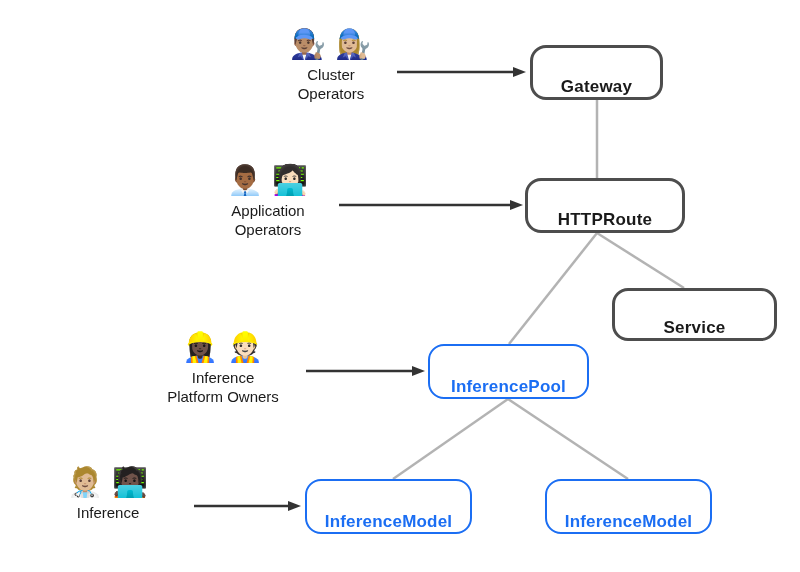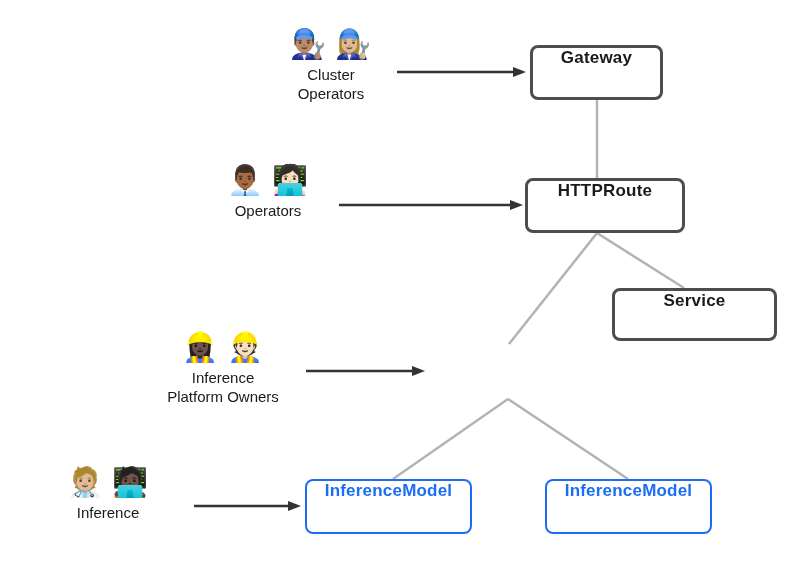--- a/index.html
+++ b/index.html
@@ -37,23 +37,23 @@
     stroke-width:2.5;
   }
   .arrowhead{
     fill:var(--arrow-dark);
   }
   .node{
     position:absolute;
     box-sizing:border-box;
     background:var(--background);
     border:3px solid var(--node-border-gray);
-    border-radius:8px;
+    border-radius:16px;
     display:flex;
-    align-items:flex-start;
+    align-items:flex-end;
     justify-content:center;
     font-weight:bold;
     font-size:17px;
     color:var(--node-text-dark);
     letter-spacing:0.2px;
   }
   .node.blue{
     border:2.5px solid var(--node-border-blue);
     color:var(--node-text-blue);
   }
@@ -112,38 +112,42 @@
 
   <div class="node" id="node-gateway">
     <span>Gateway</span>
   </div>
   <div class="node" id="node-httproute">
     <span>HTTPRoute</span>
   </div>
   <div class="node" id="node-service">
     <span>Service</span>
   </div>
+  <div class="node blue" id="node-inferencepool">
+    <span>InferencePool</span>
+  </div>
   <div class="node blue" id="node-inferencemodel-l">
     <span>InferenceModel</span>
   </div>
   <div class="node blue" id="node-inferencemodel-r">
     <span>InferenceModel</span>
   </div>
 
   <div class="persona" id="persona-cluster-operators">
     <div class="emojis">👨🏽‍🔧 👩🏼‍🔧</div>
     <div class="label">
       <div>Cluster</div>
       <div>Operators</div>
     </div>
   </div>
 
   <div class="persona" id="persona-application-developers">
     <div class="emojis">👨🏾‍💼 👩🏻‍💻</div>
     <div class="label">
+      <div>Application</div>
       <div>Operators</div>
     </div>
   </div>
 
   <div class="persona" id="persona-inference-platform-owners">
     <div class="emojis">👷🏿‍♀️ 👷🏻</div>
     <div class="label">
       <div>Inference</div>
       <div>Platform Owners</div>
     </div>

